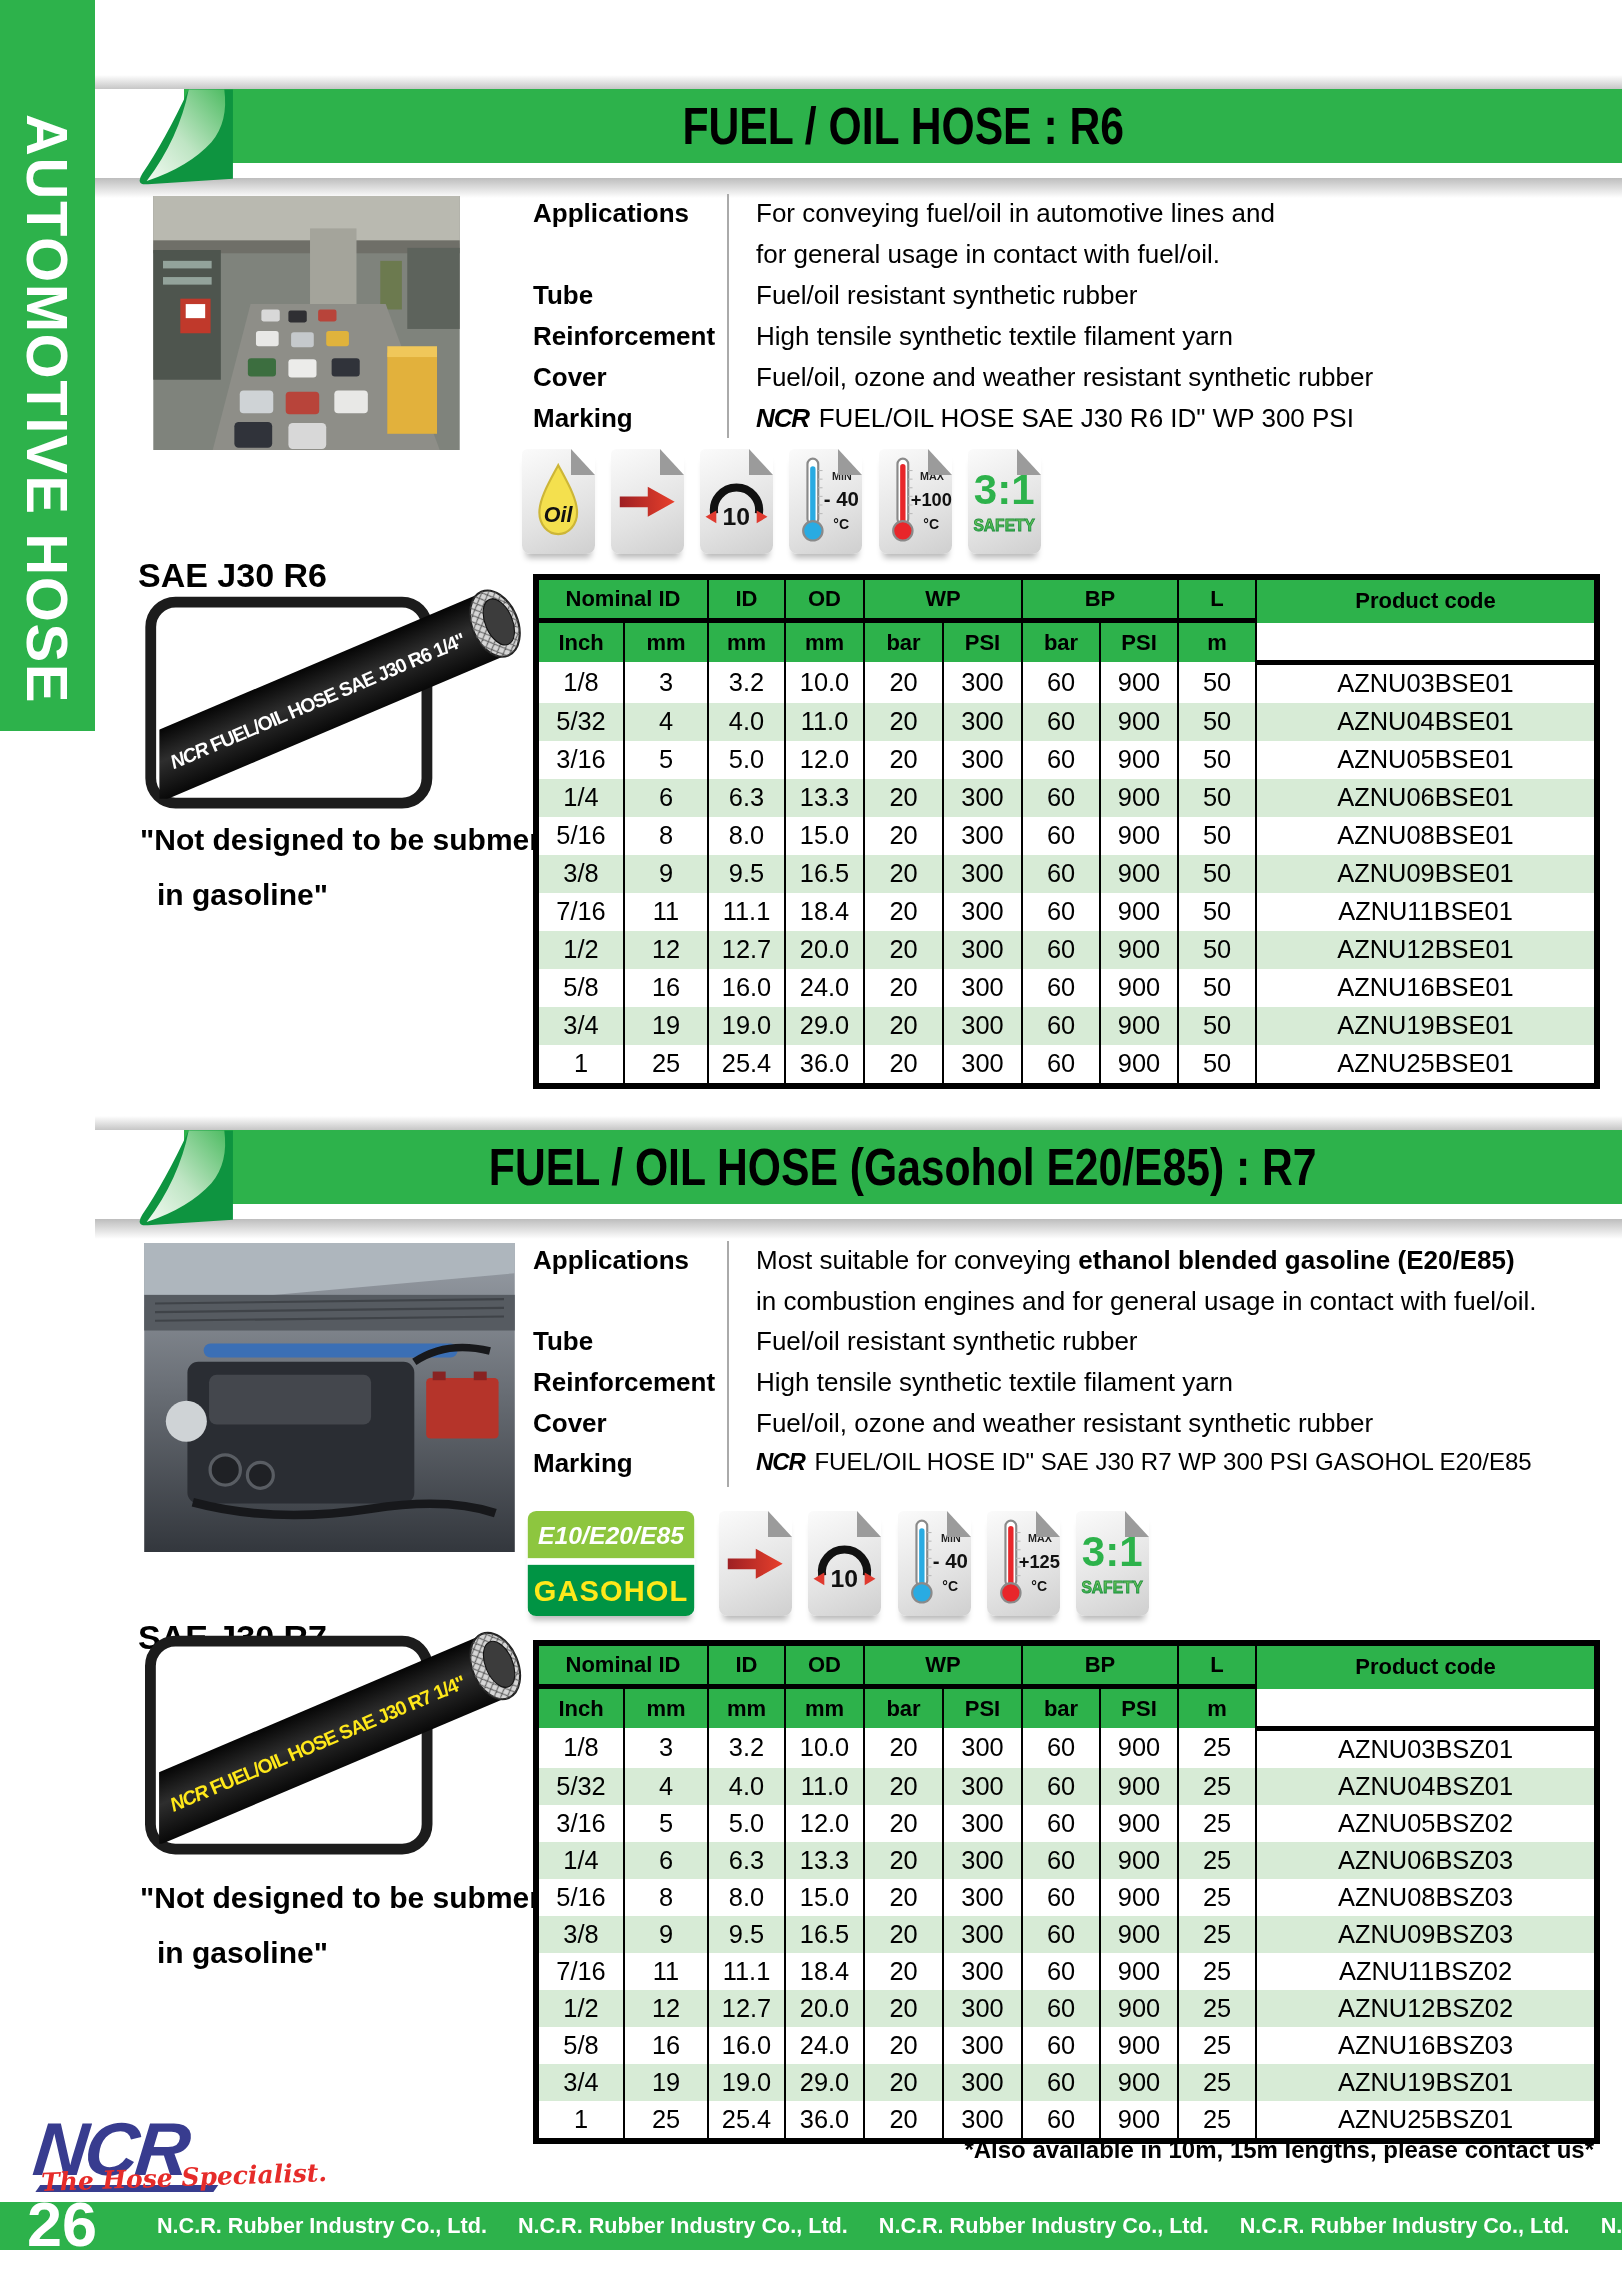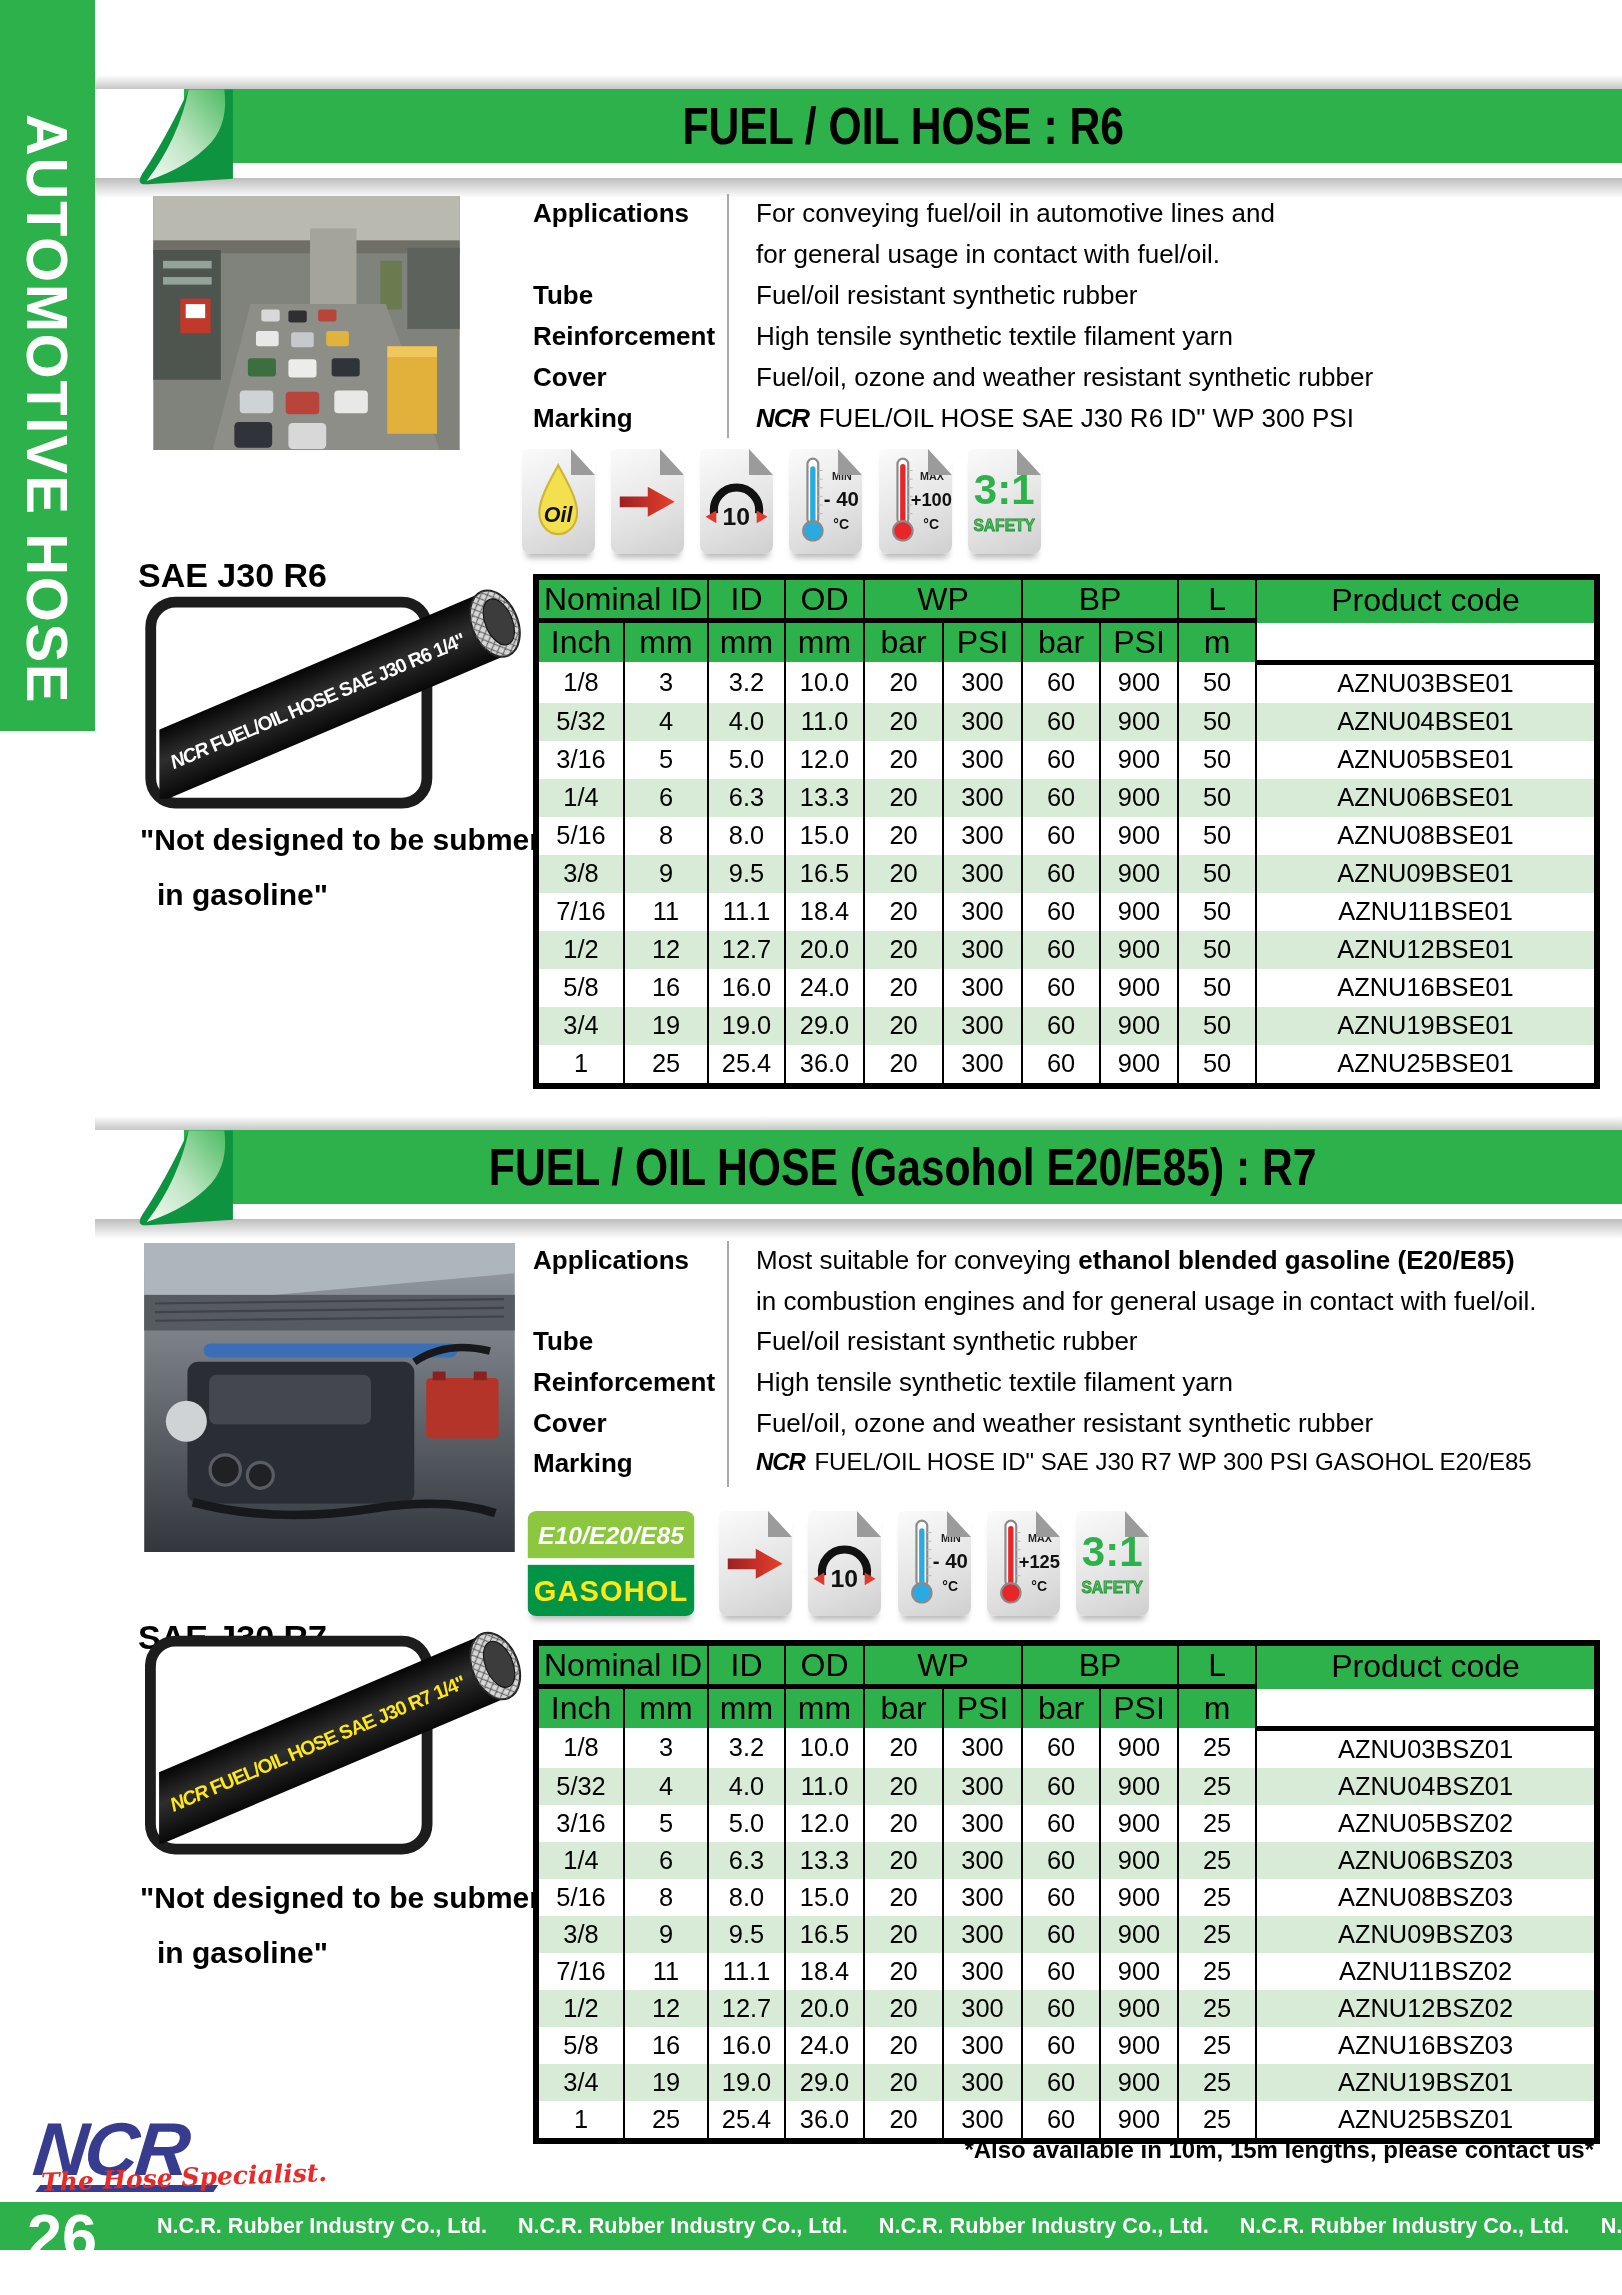--- a/index.html
+++ b/index.html
@@ -44,38 +44,38 @@
   
   .sae-label{position:absolute;left:138px;font-size:34px;font-weight:bold;}
   .hose-note{position:absolute;font-size:30px;font-weight:bold;}
 
   
   .tblwrap{position:absolute;left:533px;}
   table.spec{border-collapse:collapse;table-layout:fixed;width:1063px;background:#fff;
         border:6px solid #000;}
   table.spec th,table.spec td{border-left:2.2px solid #000;border-right:2.2px solid #000;
         text-align:center;vertical-align:middle;padding:0;}
-  table.spec th{background:var(--green);font-size:32px;font-weight:normal;}
+  table.spec th{background:var(--green);font-size:22px;font-weight:bold;}
   table.spec tr.grp th{height:38px;border-bottom:5.4px solid #000;}
   table.spec tr.units th{height:39px;border-bottom:none;}
   table.spec th.pc{border-bottom:none;background:linear-gradient(to bottom,var(--green) 0,var(--green) 43px,#fff 43px);vertical-align:top;}
   table.spec th.pc div{height:43px;line-height:41px;}
   table.spec td{font-size:25.4px;height:38px;border-top:none;border-bottom:none;background:#fff;}
   table.spec.t7 td{height:37px;}
   table.spec tr.alt td{background:var(--row-green);}
   .fn{position:absolute;right:28px;font-size:24px;font-weight:bold;}
 
   
   .ncr-logo{position:absolute;left:34px;top:2112px;font-size:75px;font-weight:900;font-style:italic;
         color:#383c8f;letter-spacing:-3.2px;transform:skewX(-6deg);line-height:1;}
   .ncr-underline{position:absolute;left:38px;top:2185px;width:178px;height:6.5px;background:#383c8f;transform:skewX(-35deg);}
   .tagline{position:absolute;left:41px;top:2163px;font-family:"DejaVu Serif",serif;font-style:italic;
         font-weight:bold;font-size:25px;color:#e62c2a;transform:rotate(-2deg);}
   .footer-bar{position:absolute;left:0;right:0;top:2202px;height:48px;background:var(--green);}
-  .page-num{position:absolute;left:27px;top:2197px;font-size:63px;line-height:54px;font-weight:900;color:#fff;margin-top:12px;}
+  .page-num{position:absolute;left:27px;top:2197px;font-size:63px;line-height:54px;font-weight:900;color:#fff;}
   .footer-co{position:absolute;left:157px;top:2202px;height:48px;display:flex;align-items:center;gap:31px;
         font-size:21.6px;font-weight:bold;color:#fff;white-space:nowrap;}
 
   svg text{font-family:"Liberation Sans",sans-serif;}
 </style>
 </head>
 <body>
 
 <div id="page">
 

